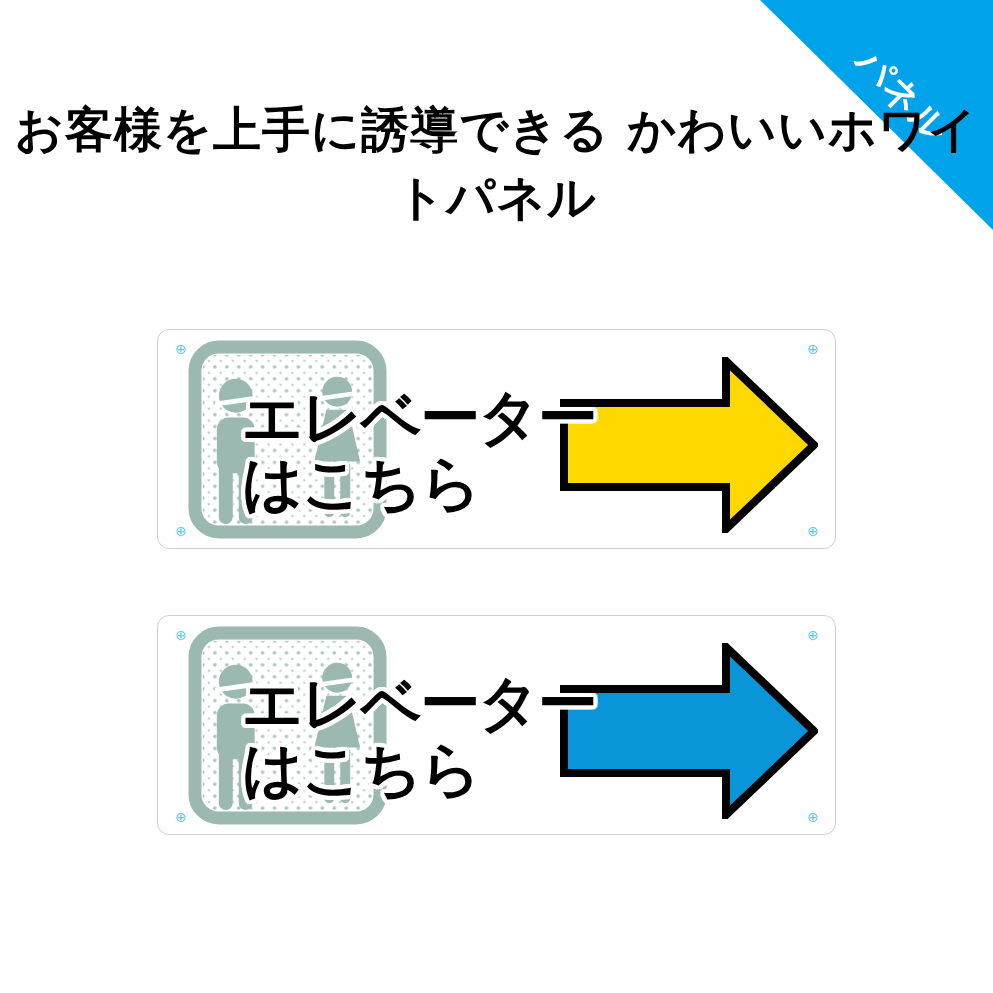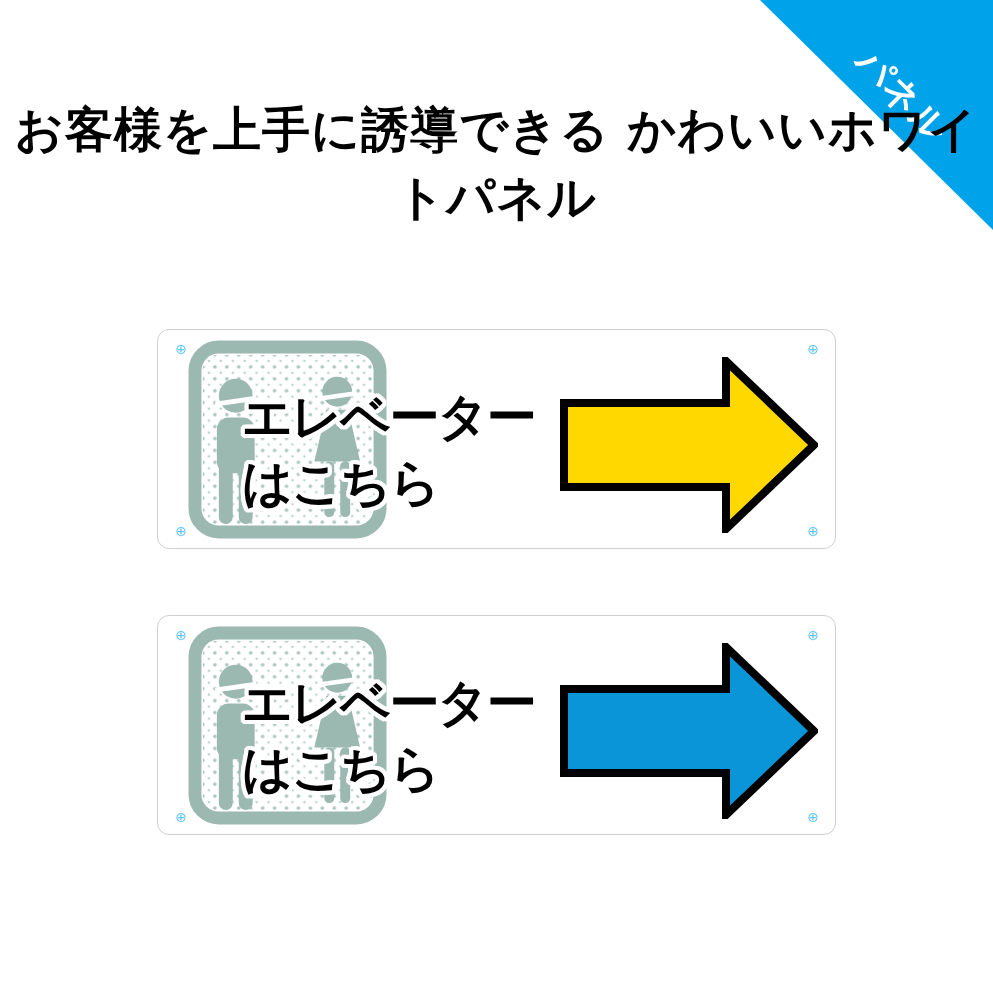--- a/index.html
+++ b/index.html
@@ -71,21 +71,21 @@
     top: 10px;
     width: 199px;
     height: 199px;
   }
 
   .sign-text {
     position: absolute;
     left: 84px;
     top: 54px;
     z-index: 3;
-    font-size: 50px;
+    font-size: 60px;
     line-height: 66px;
     font-weight: 800;
     letter-spacing: -2px;
     color: #000000;
     white-space: nowrap;
     text-shadow:
       4px 0 0 #fff, -4px 0 0 #fff, 0 4px 0 #fff, 0 -4px 0 #fff,
       3px 3px 0 #fff, -3px 3px 0 #fff, 3px -3px 0 #fff, -3px -3px 0 #fff,
       4px 2px 0 #fff, 4px -2px 0 #fff, -4px 2px 0 #fff, -4px -2px 0 #fff,
       2px 4px 0 #fff, -2px 4px 0 #fff, 2px -4px 0 #fff, -2px -4px 0 #fff;

